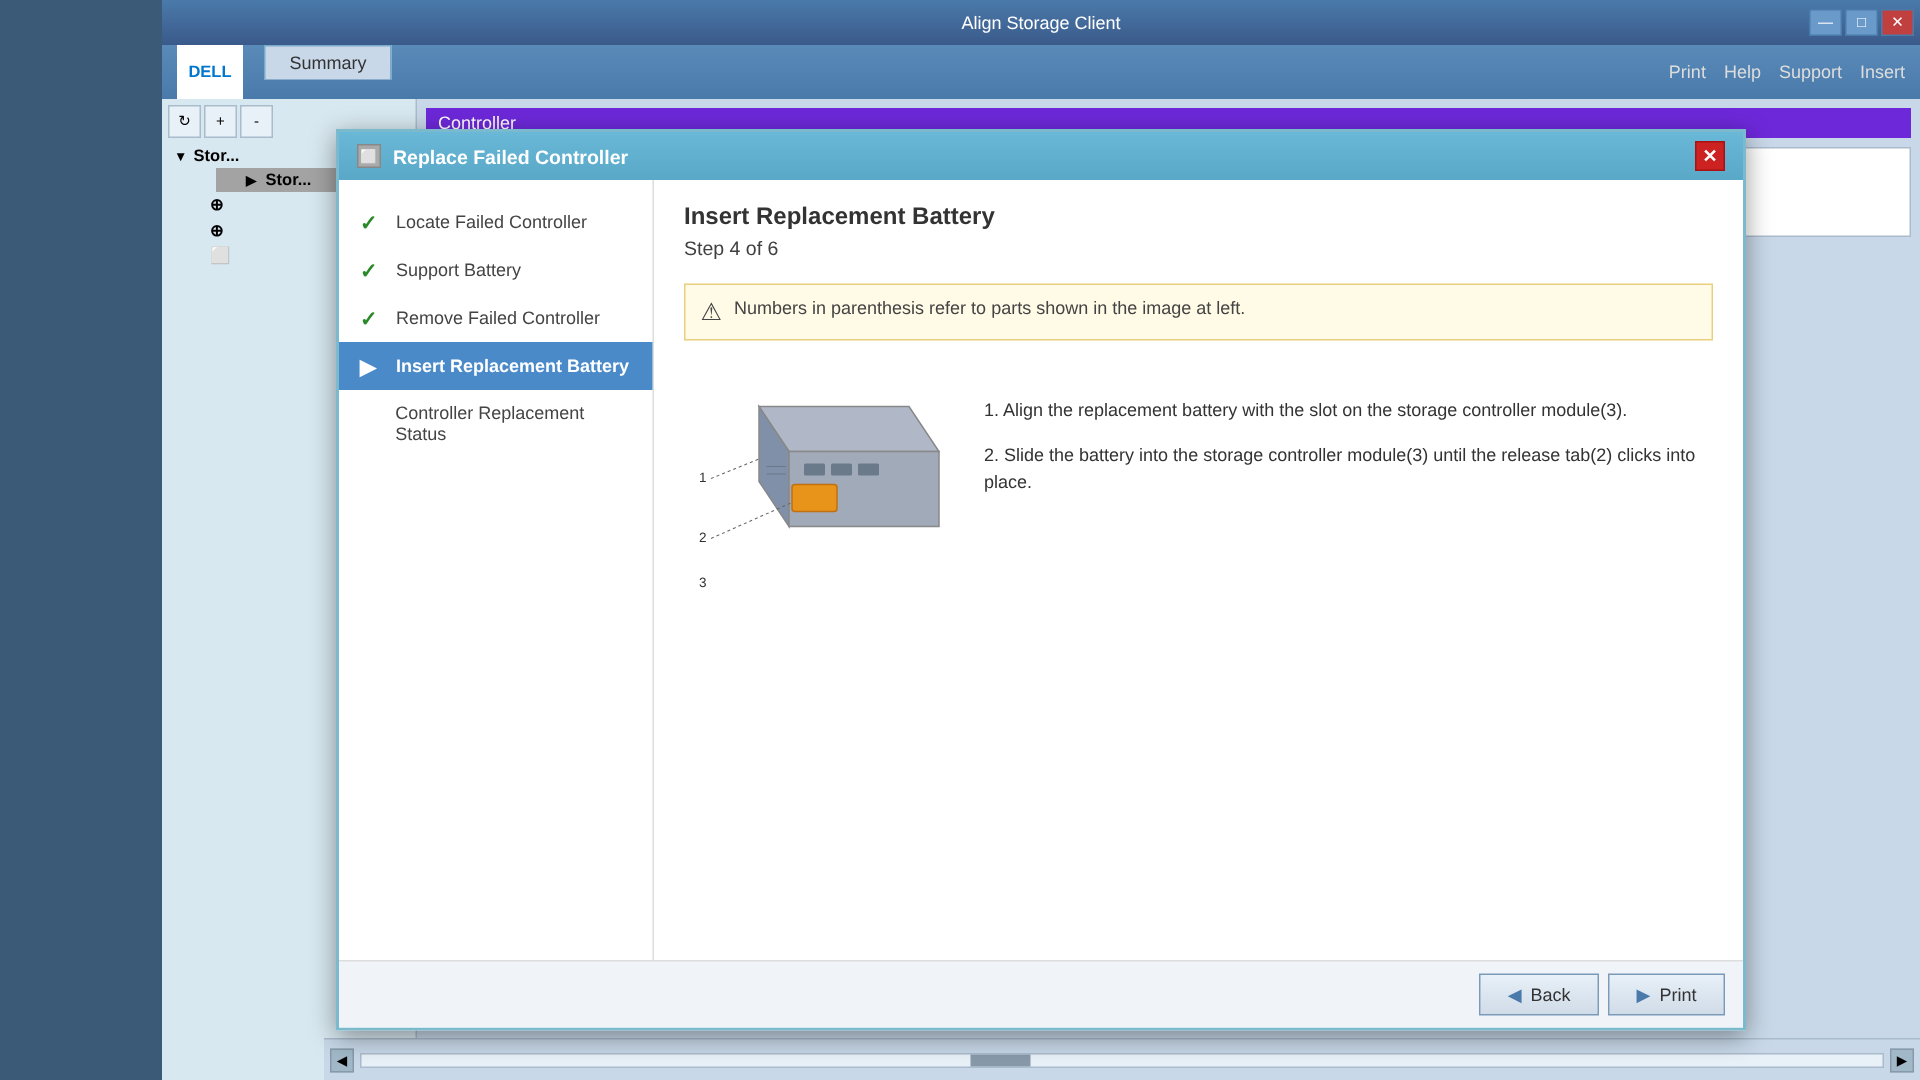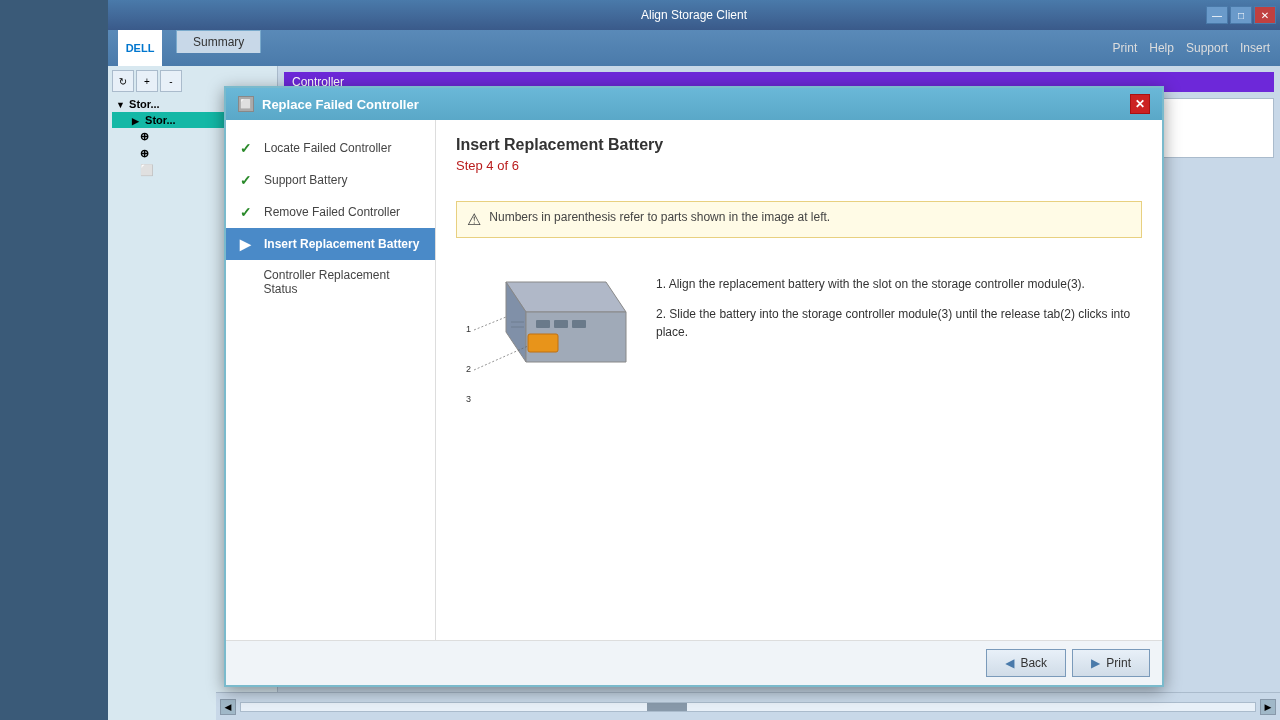--- a/index.html
+++ b/index.html
@@ -151,21 +151,22 @@
 
     .tree-item {
       font-size: 11px;
       padding: 2px 4px;
       cursor: pointer;
       white-space: nowrap;
       font-weight: bold;
     }
 
     .tree-item.selected {
-      background: #14b8a6;
+      background: #a3a3a3;
+      margin-left: 32px;
     }
 
     .tree-expand {
       display: inline-block;
       width: 10px;
       font-size: 9px;
     }
 
     
     .right-panel {
@@ -312,22 +313,22 @@
 
     .content-title {
       font-size: 16px;
       font-weight: bold;
       color: #333;
       margin-bottom: 4px;
     }
 
     .content-step {
       font-size: 13px;
-      color: #b91c1c;
-      margin-bottom: 28px;
+      color: #404040;
+      margin-bottom: 16px;
     }
 
     .warning-box {
       display: flex;
       align-items: flex-start;
       gap: 8px;
       background: #fffbe6;
       border: 1px solid #e8d080;
       padding: 8px 10px;
       margin-bottom: 14px;

